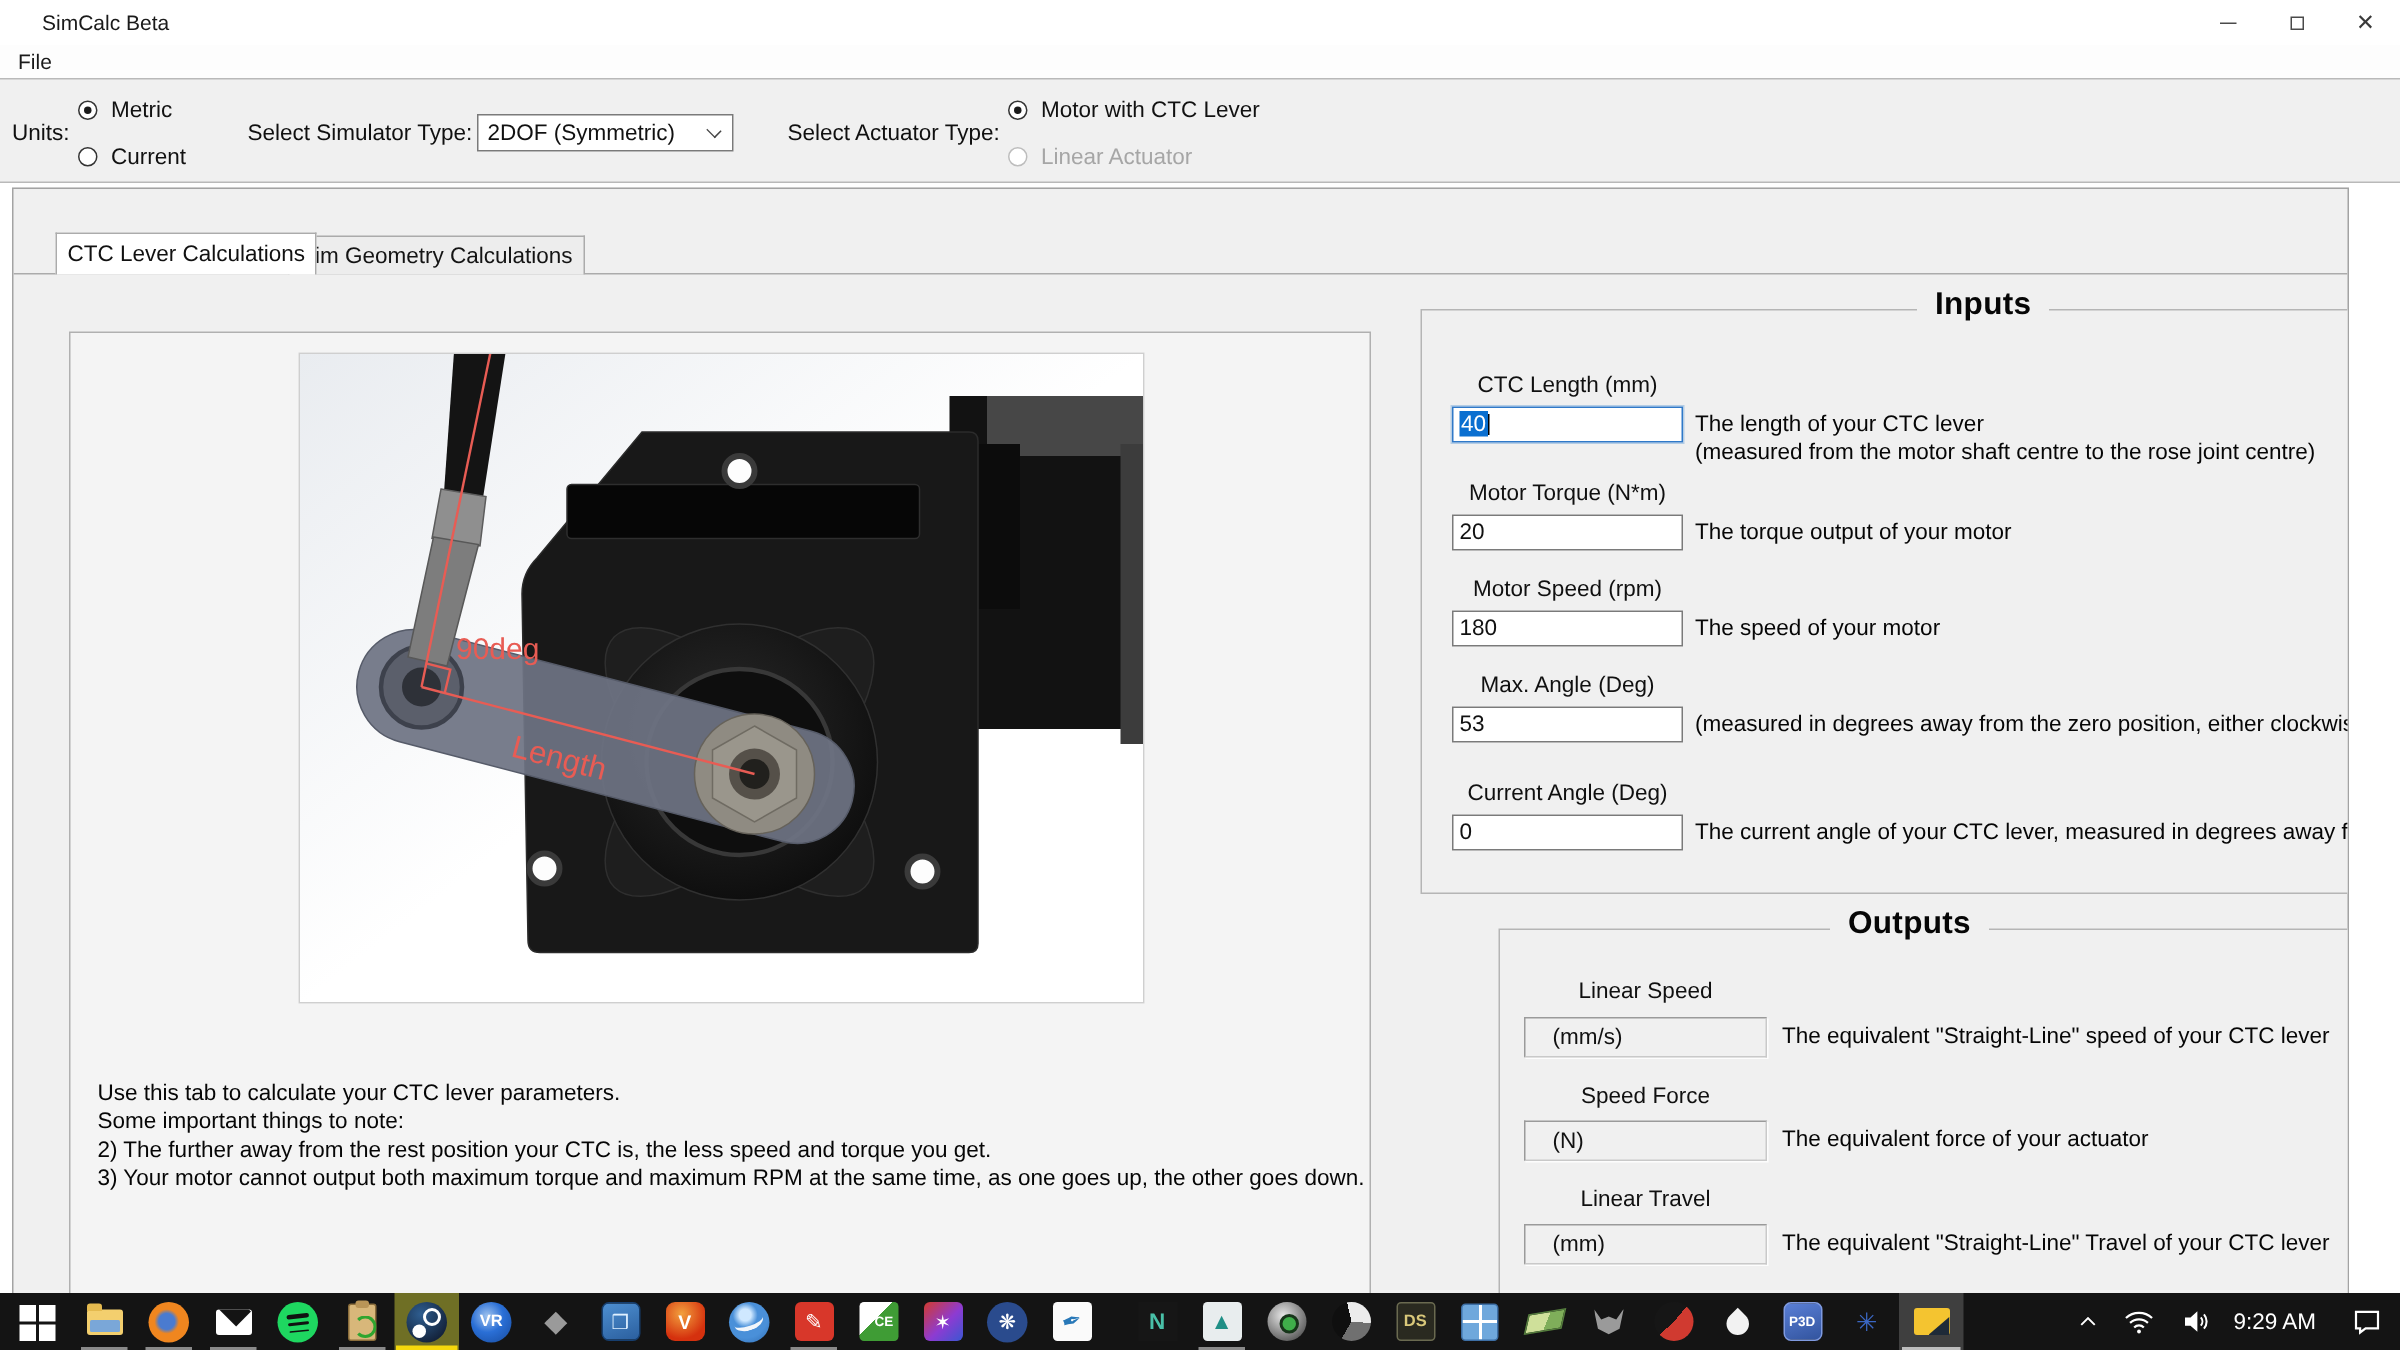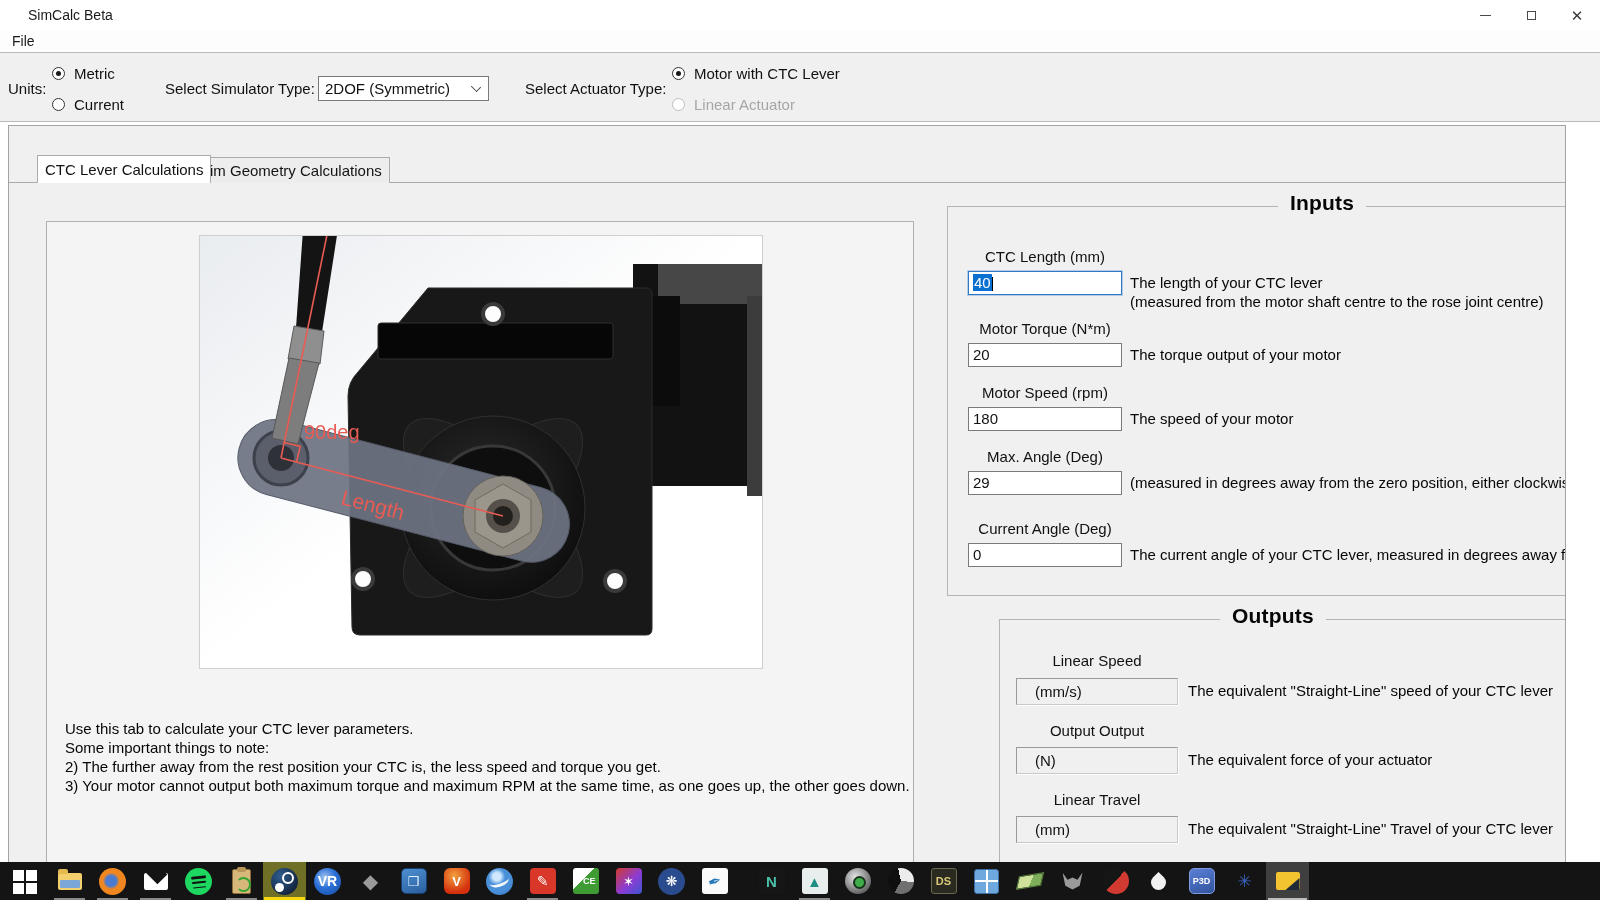--- a/index.html
+++ b/index.html
@@ -85,21 +85,21 @@
   .k-mail { width:24px; height:17px; background:#fff; border-radius:2px; position:relative; overflow:hidden; }
   .k-mail::before { content:""; position:absolute; left:3px; top:-7px; width:18px; height:14px; background:#141414; transform:rotate(45deg); }
   .k-spotify { width:27px; height:27px; border-radius:50%; background:#1ed760; overflow:hidden; }
   .k-spotify::before { content:""; position:absolute; left:6px; top:8px; width:15px; height:3px; border-radius:3px; background:#111; box-shadow:0 5px 0 -0.5px #111, 0 10px 0 -1px #111; transform:rotate(-6deg); }
   .k-clipboard { width:19px; height:25px; background:#d8b77a; border:1px solid #8a6d3b; border-radius:2px; position:relative; }
   .k-clipboard::before { content:""; position:absolute; left:4px; top:-3px; width:9px; height:5px; background:#b99557; border-radius:2px; }
   .k-clipboard::after { content:""; position:absolute; left:3px; top:7px; width:11px; height:11px; border:2.5px solid #2fa52f; border-left-color:transparent; border-radius:50%; }
   .k-steam { width:27px; height:27px; border-radius:50%; background:radial-gradient(circle at 35% 30%, #2e5d8f, #14243d 75%); position:relative; }
   .k-steam::before { content:""; position:absolute; left:4px; bottom:3px; width:9px; height:9px; border-radius:50%; background:#fff; }
   .k-steam::after { content:""; position:absolute; right:4px; top:4px; width:8px; height:8px; border-radius:50%; border:2px solid #fff; }
-  .k-vr { width:27px; height:27px; border-radius:50%; background:radial-gradient(circle at 40% 35%, #9fc3ee, #2a6fd6 45%, #174a9c); color:#fff; font-size:14px; font-weight:bold; }
+  .k-vr { width:27px; height:27px; border-radius:50%; background:radial-gradient(circle at 40% 35%, #9fc3ee, #2a6fd6 45%, #174a9c); color:#fff; font-size:11px; font-weight:bold; }
   .k-unity { width:24px; height:24px; color:#9a9a9a; font-size:20px; line-height:1; }
   .k-cube { width:26px; height:26px; border-radius:5px; background:linear-gradient(160deg,#4d8fd1,#2b5f9e); border:1px solid #163e6e; color:#dff0ff; font-size:13px; }
   .k-vivaldi { width:26px; height:26px; border-radius:6px; background:radial-gradient(circle at 40% 30%, #f2a03d, #d5310e 70%); color:#fff; font-weight:bold; font-size:13px; }
   .k-earth { width:27px; height:27px; border-radius:50%; background:radial-gradient(circle at 40% 32%, #cfe8ff 0 16%, #4a90d9 34% 62%, #2f6cb3); position:relative; overflow:hidden; }
   .k-earth::before { content:""; position:absolute; left:3px; top:7px; width:20px; height:9px; border-bottom:3px solid #f3f6fa; border-radius:50%; transform:rotate(-18deg); }
   .k-sketchup { width:26px; height:26px; border-radius:4px; background:#d8372a; color:#fff; font-size:14px; }
   .k-ce { width:26px; height:26px; border-radius:3px; background:linear-gradient(135deg,#ffffff 0 42%, #3f9c35 42%); color:#fff; font-size:9px; font-weight:bold; display:flex; align-items:center; justify-content:flex-end; padding:2px 3px; }
   .k-poser { width:26px; height:26px; border-radius:4px; background:linear-gradient(135deg,#d23b2f,#8d3bd2 55%,#3b57d2); color:#fff; font-size:13px; }
   .k-tree { width:27px; height:27px; border-radius:50%; background:#2a4b8d; color:#fff; font-size:14px; }
   .k-quill { width:26px; height:26px; border-radius:3px; background:#fafafa; color:#2878b8; font-size:16px; }
@@ -265,39 +265,39 @@
           <div class="textbox" style="left: 20px; width: 154px; top: 136px;">20</div>
           <div class="fld-desc" style="left: 182px; top: 139px;">
             <div>The torque output of your motor</div>
           </div>
           <div class="fld-label" style="left: 20px; width: 154px; top: 177px;">Motor Speed (rpm)</div>
           <div class="textbox" style="left: 20px; width: 154px; top: 200px;">180</div>
           <div class="fld-desc" style="left: 182px; top: 203px;">
             <div>The speed of your motor</div>
           </div>
           <div class="fld-label" style="left: 20px; width: 154px; top: 241px;">Max. Angle (Deg)</div>
-          <div class="textbox" style="left: 20px; width: 154px; top: 264px;">29</div>
+          <div class="textbox" style="left: 20px; width: 154px; top: 264px;">53</div>
           <div class="fld-desc" style="left: 182px; top: 267px;">
             <div>(measured in degrees away from the zero position, either clockwise o</div>
           </div>
           <div class="fld-label" style="left: 20px; width: 154px; top: 313px;">Current Angle (Deg)</div>
           <div class="textbox" style="left: 20px; width: 154px; top: 336px;">0</div>
           <div class="fld-desc" style="left: 182px; top: 339px;">
             <div>The current angle of your CTC lever, measured in degrees away from</div>
           </div>
         </div>
     </div>
 
     <div class="groupbox gb-outputs">
       <div class="gb-title" style="left:220px;">Outputs</div>
       <div>
           <div class="fld-label" style="left: 16px; width: 162px; top: 32px;">Linear Speed</div>
           <div class="outbox" style="left: 16px; width: 162px; top: 58px;">(mm/s)</div>
           <div class="fld-desc" style="left: 188px; top: 62px;">The equivalent "Straight-Line" speed of your CTC lever</div>
-          <div class="fld-label" style="left: 16px; width: 162px; top: 102px;">Output Output</div>
+          <div class="fld-label" style="left: 16px; width: 162px; top: 102px;">Speed Force</div>
           <div class="outbox" style="left: 16px; width: 162px; top: 127px;">(N)</div>
           <div class="fld-desc" style="left: 188px; top: 131px;">The equivalent force of your actuator</div>
           <div class="fld-label" style="left: 16px; width: 162px; top: 171px;">Linear Travel</div>
           <div class="outbox" style="left: 16px; width: 162px; top: 196px;">(mm)</div>
           <div class="fld-desc" style="left: 188px; top: 200px;">The equivalent "Straight-Line" Travel of your CTC lever</div>
         </div>
     </div>
   </div>
 
   <div class="taskbar">
@@ -422,15 +422,42 @@
         <div class="tile">
           <div class="ic k-spider">
             <span>✳</span>
           </div>
         </div>
         <div class="tile hl-active">
           <div class="ic k-simapp"></div>
           <div class="under"></div>
         </div>
       </div>
+    <div class="tray">
+      <div class="tray-ic">
+        <svg width="18" height="18" viewBox="0 0 24 24">
+            <path d="M6 15 l6 -6 6 6" stroke="#fff" stroke-width="1.8" fill="none"></path>
+          </svg>
+      </div>
+      <div class="tray-ic" style="width:38px;">
+        <svg width="22" height="22" viewBox="0 0 24 24" fill="none" stroke="#fff" stroke-width="1.6">
+          <path d="M2.5 9.5 a14 14 0 0 1 19 0"></path>
+          <path d="M5.5 13 a9.5 9.5 0 0 1 13 0"></path>
+          <path d="M8.5 16.3 a5 5 0 0 1 7 0"></path>
+          <circle cx="12" cy="19.3" r="1.4" fill="#fff" stroke="none"></circle>
+        </svg>
+      </div>
+      <div class="tray-ic" style="width:38px;">
+        <svg width="22" height="22" viewBox="0 0 24 24">
+          <path d="M4 9 h4 l5 -4.5 v15 l-5 -4.5 h-4 z" fill="#fff"></path>
+          <path d="M15.5 9 a4.5 4.5 0 0 1 0 6 M17.8 6.8 a8 8 0 0 1 0 10.4" stroke="#fff" stroke-width="1.5" fill="none"></path>
+        </svg>
+      </div>
+      <div class="clock">9:29 AM</div>
+      <div class="tray-ic" style="width:44px;">
+        <svg width="22" height="22" viewBox="0 0 24 24" fill="none" stroke="#fff" stroke-width="1.6">
+          <path d="M4 5 h16 v12 h-9 l-4 3 v-3 h-3 z"></path>
+        </svg>
+      </div>
+    </div>
   </div>
 
 </div>
 
 </body></html>

